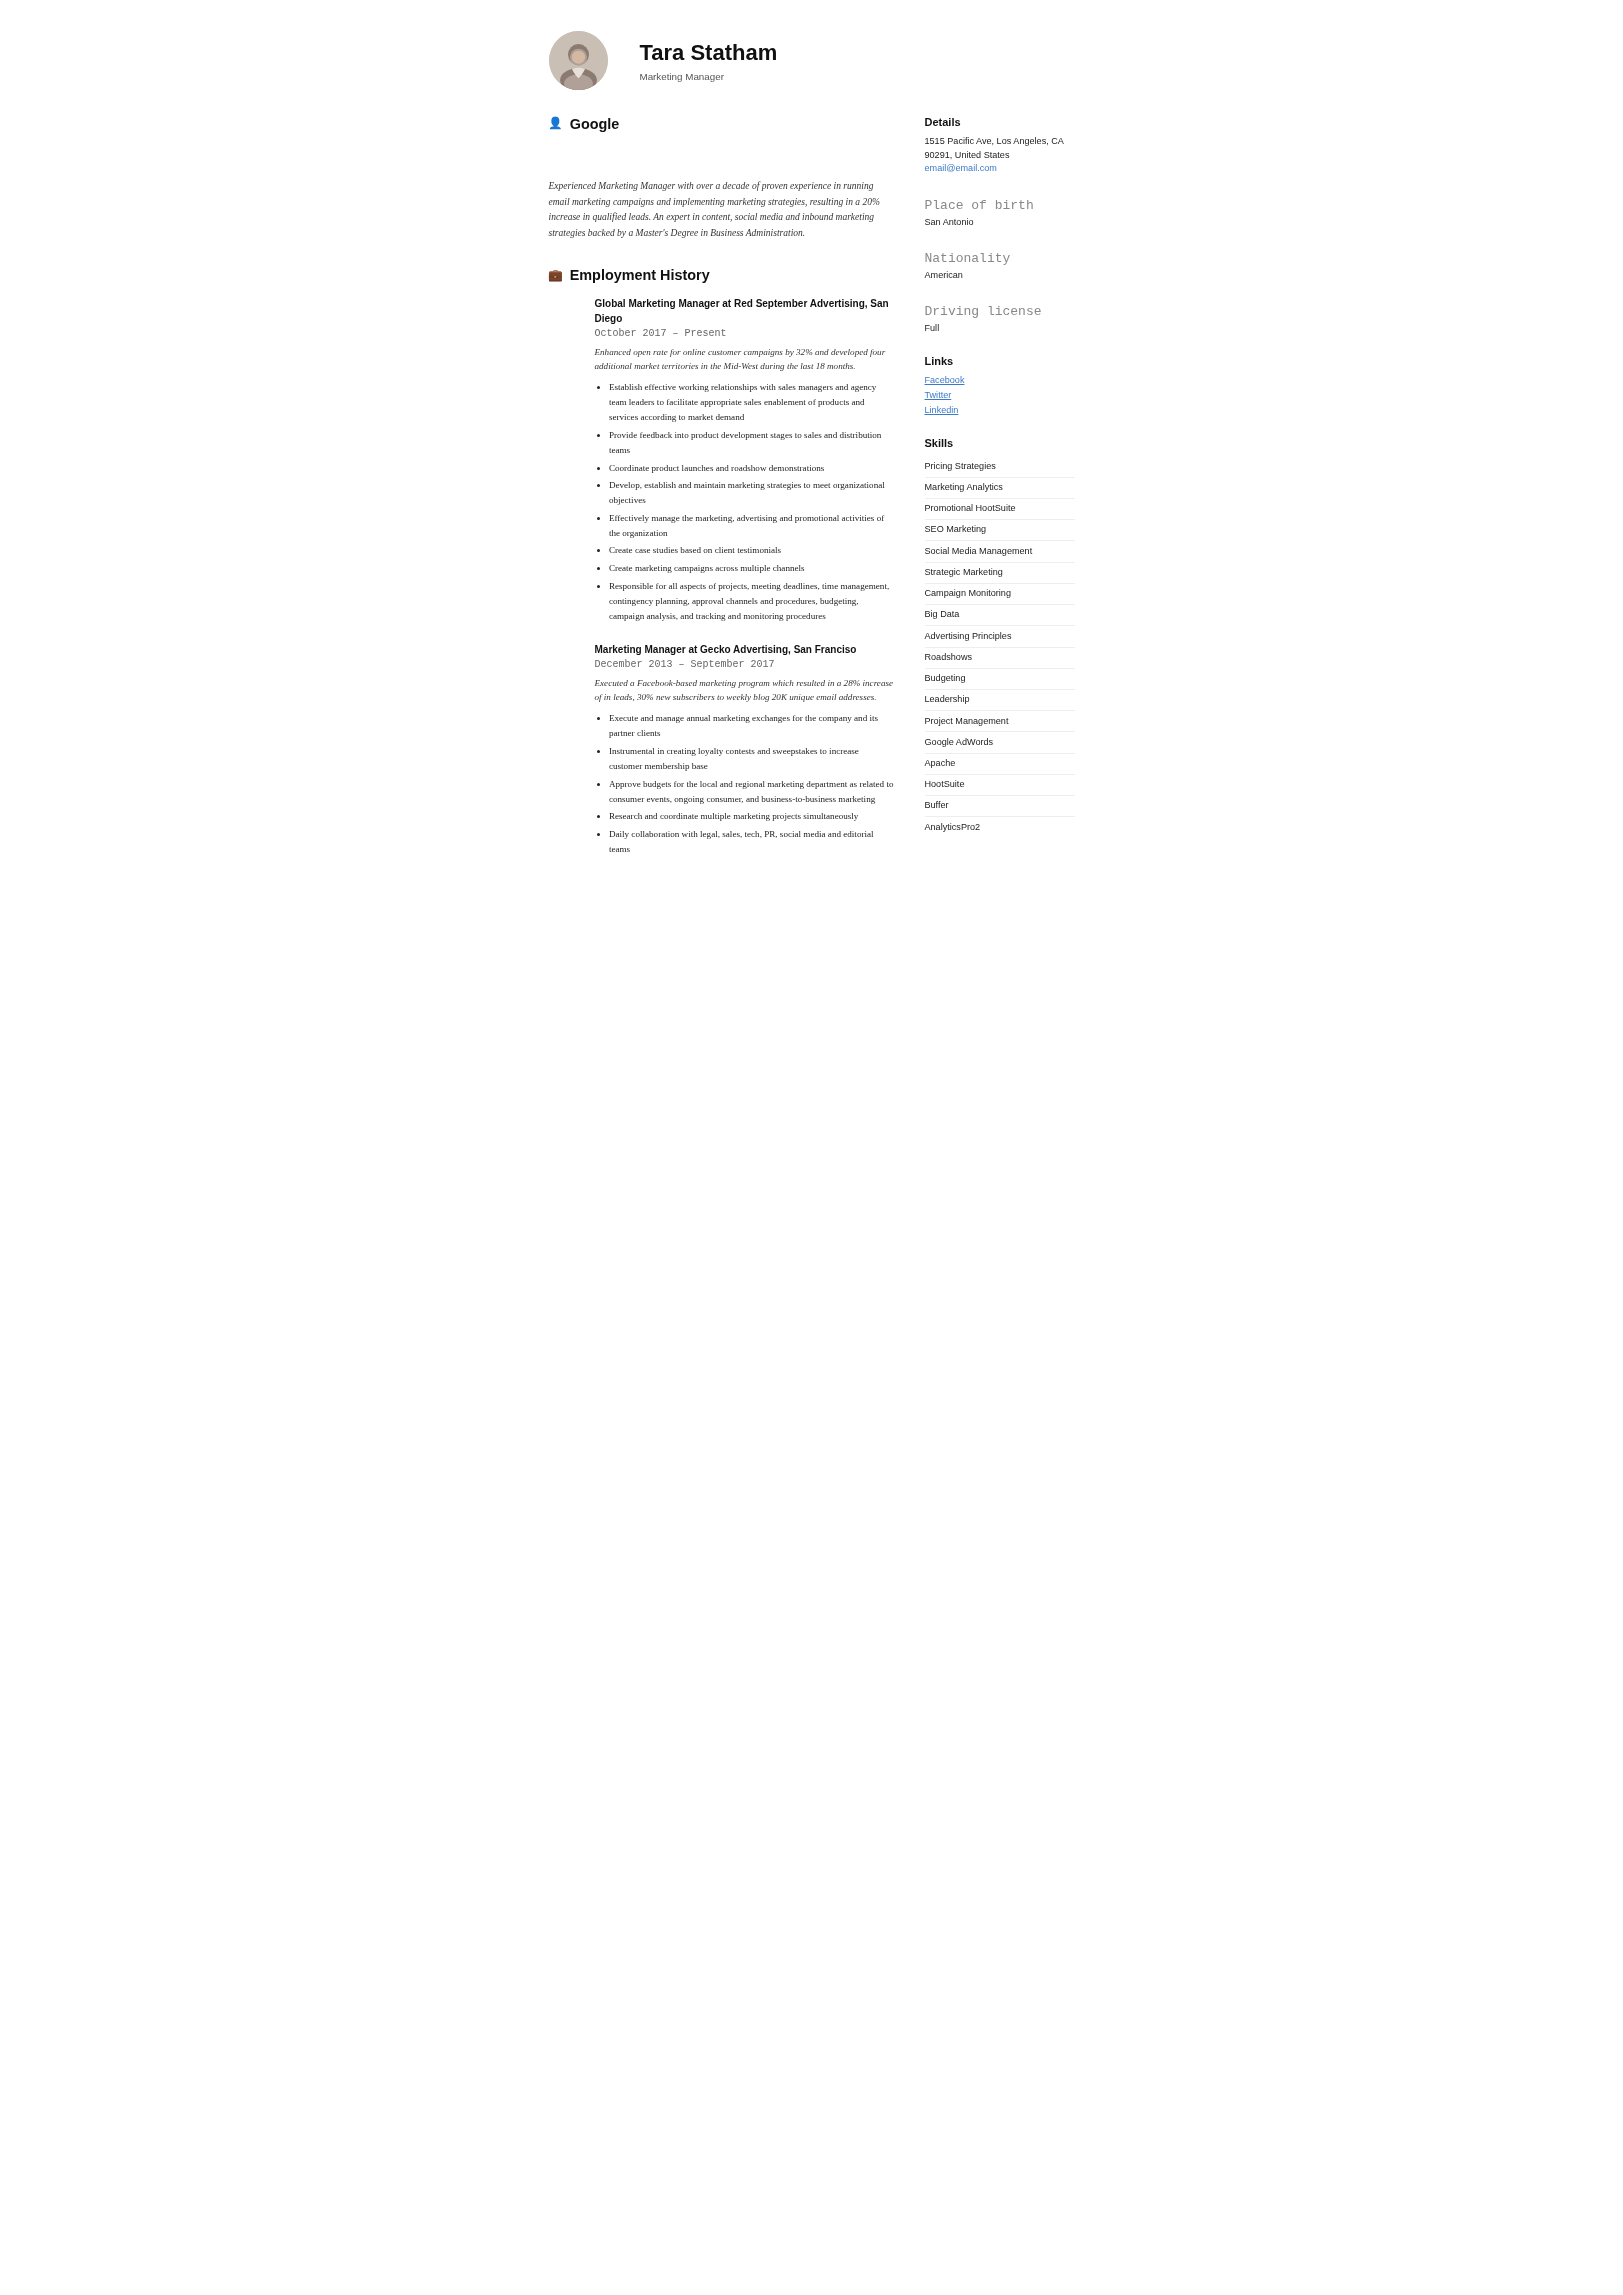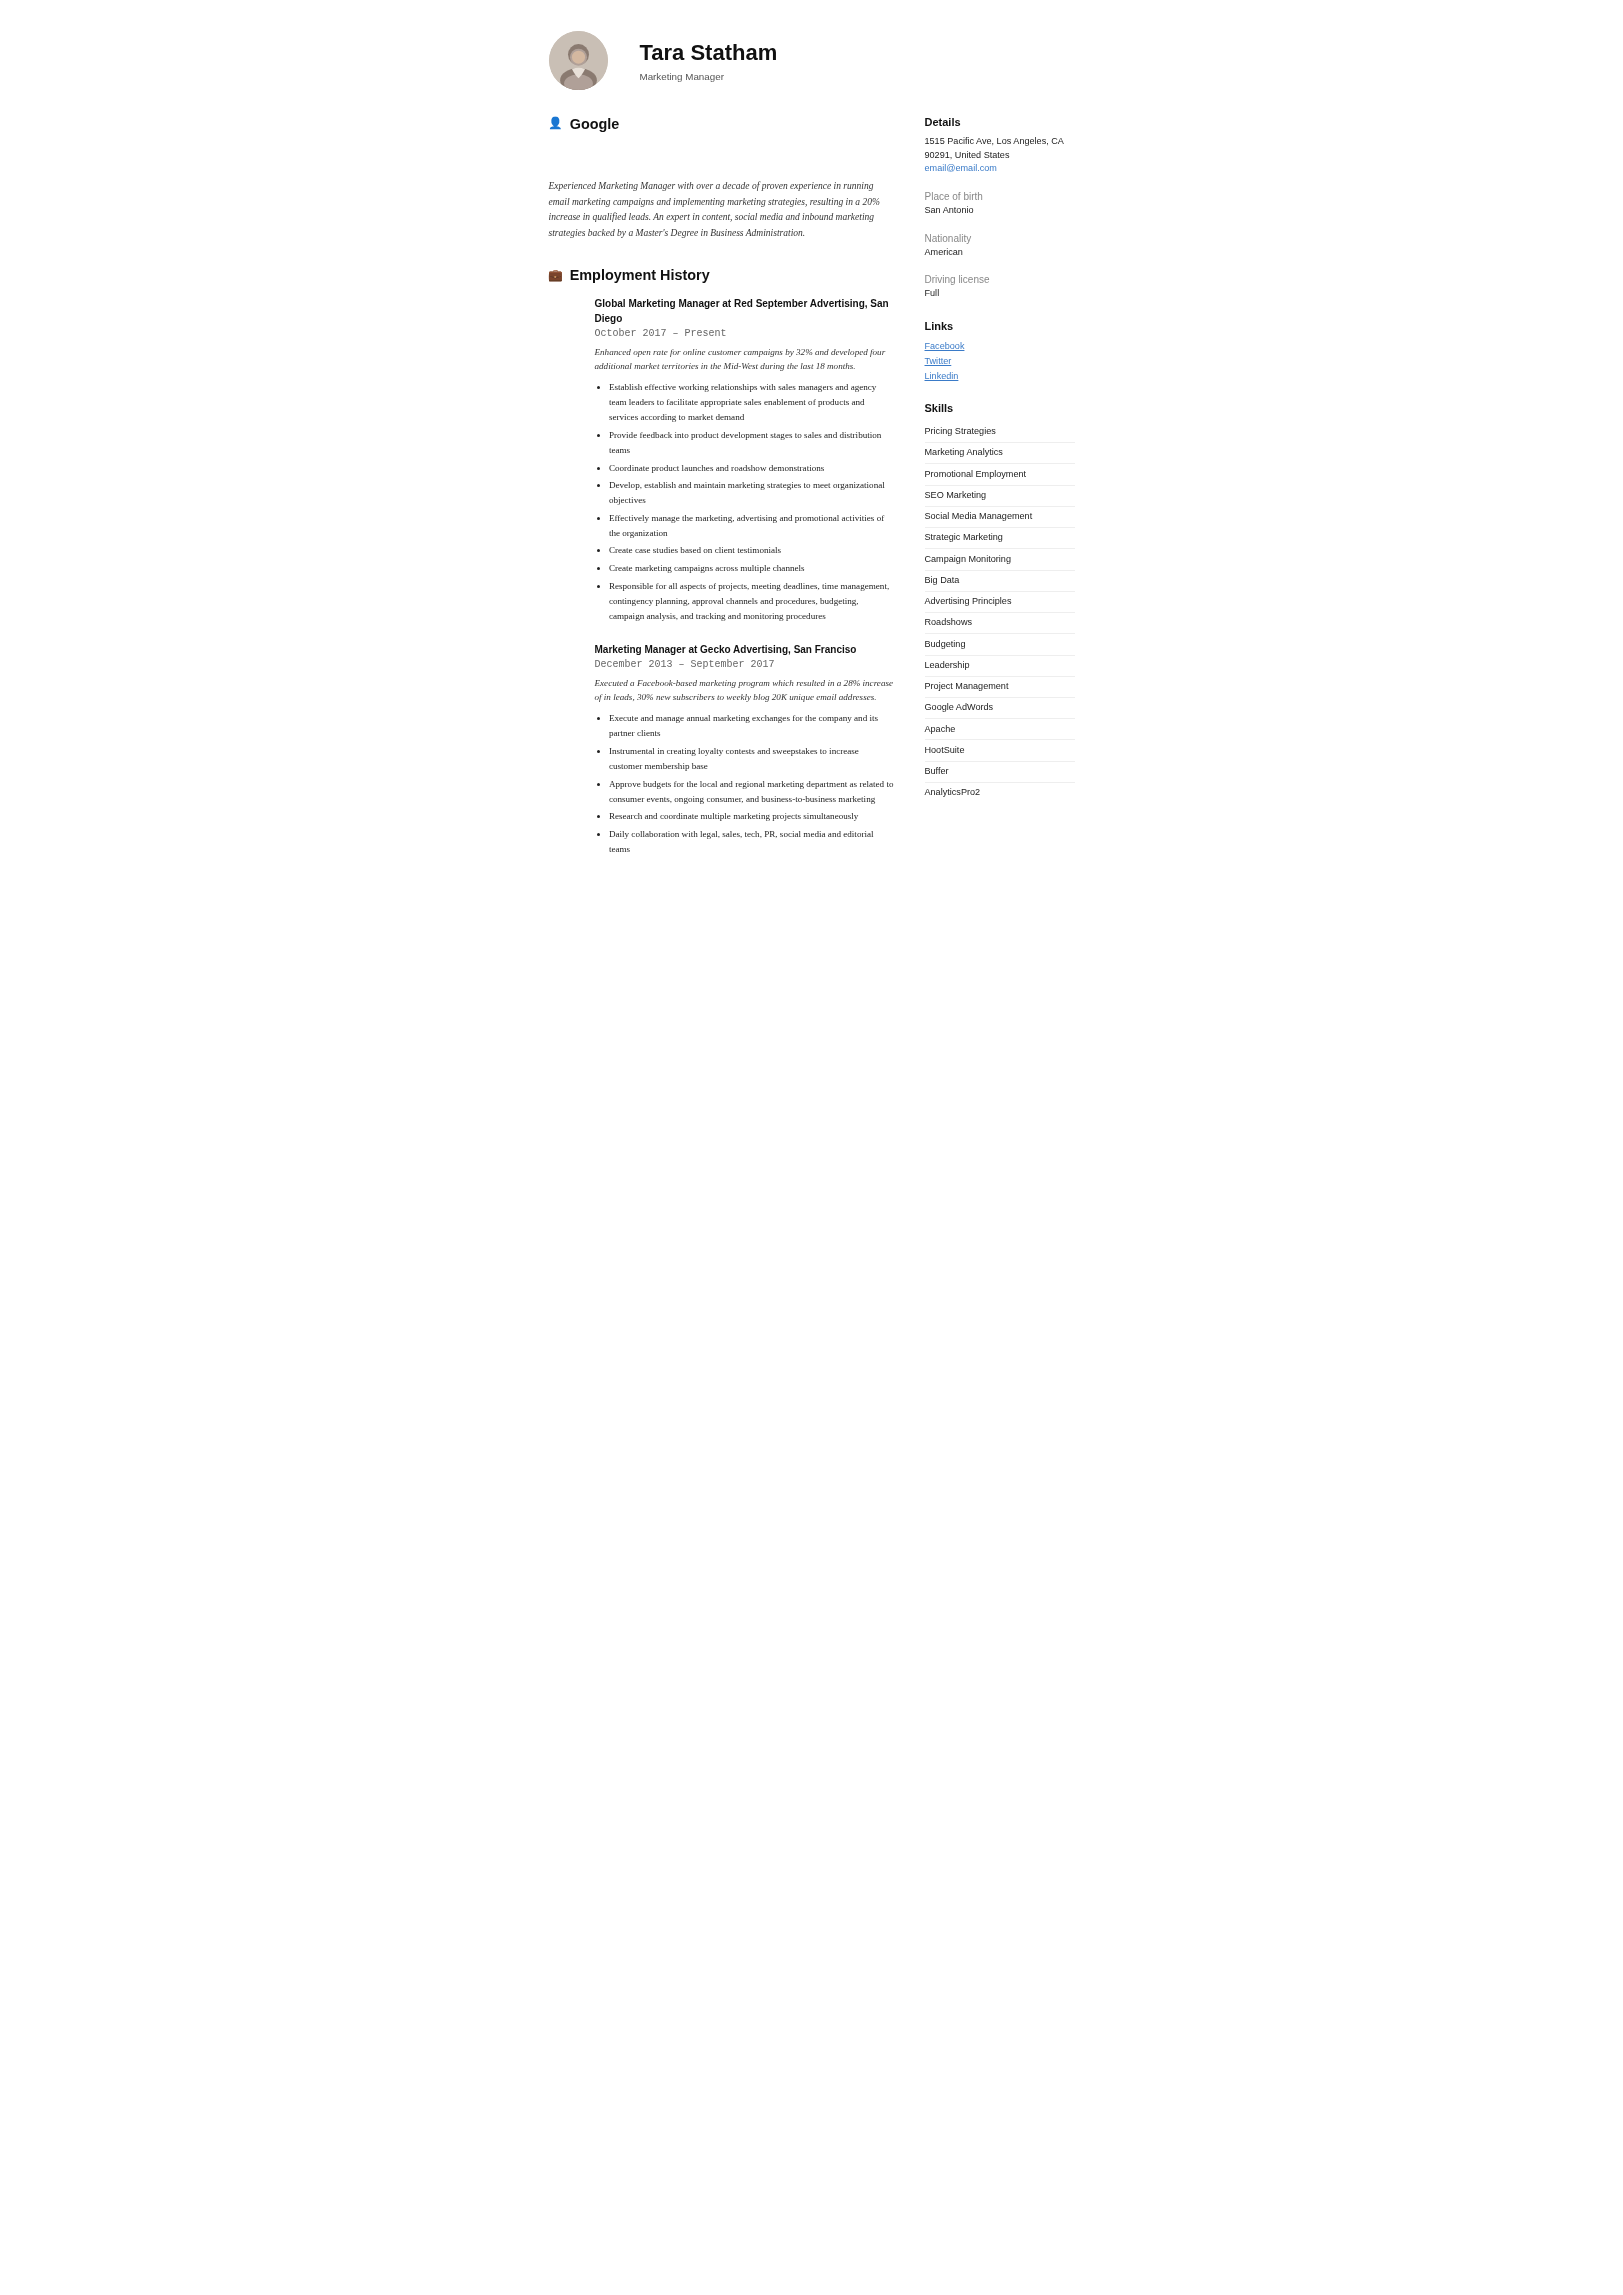--- a/index.html
+++ b/index.html
@@ -125,24 +125,24 @@
       margin-bottom: 17px;
     }
     .side-section-heading {
       font-size: 11px;
       font-weight: bold;
       font-family: 'Arial', sans-serif;
       color: #111;
       margin-bottom: 5.2px;
     }
     .detail-label {
-      font-size: 10px;
+      font-size: 13px;
       color: #888;
-      font-family: Liberation Sans, sans-serif;
-      margin-top: 13px;
+      font-family: Liberation Mono, monospace;
+      margin-top: 20px;
     }
     .detail-value {
       font-size: 9.1px;
       color: #222;
       font-family: 'Arial', sans-serif;
     }
     .detail-email {
       color: #3a7bc8;
       font-size: 9.1px;
       font-family: 'Arial', sans-serif;
@@ -255,21 +255,21 @@
         <div class="side-section-heading">Links</div>
         <a class="link-item" href="#">Facebook</a>
         <a class="link-item" href="#">Twitter</a>
         <a class="link-item" href="#">Linkedin</a>
       </div>
 
       <div class="side-section">
         <div class="side-section-heading">Skills</div>
         <div class="skill-item">Pricing Strategies</div>
         <div class="skill-item">Marketing Analytics</div>
-        <div class="skill-item">Promotional Employment</div>
+        <div class="skill-item">Promotional HootSuite</div>
         <div class="skill-item">SEO Marketing</div>
         <div class="skill-item">Social Media Management</div>
         <div class="skill-item">Strategic Marketing</div>
         <div class="skill-item">Campaign Monitoring</div>
         <div class="skill-item">Big Data</div>
         <div class="skill-item">Advertising Principles</div>
         <div class="skill-item">Roadshows</div>
         <div class="skill-item">Budgeting</div>
         <div class="skill-item">Leadership</div>
         <div class="skill-item">Project Management</div>

